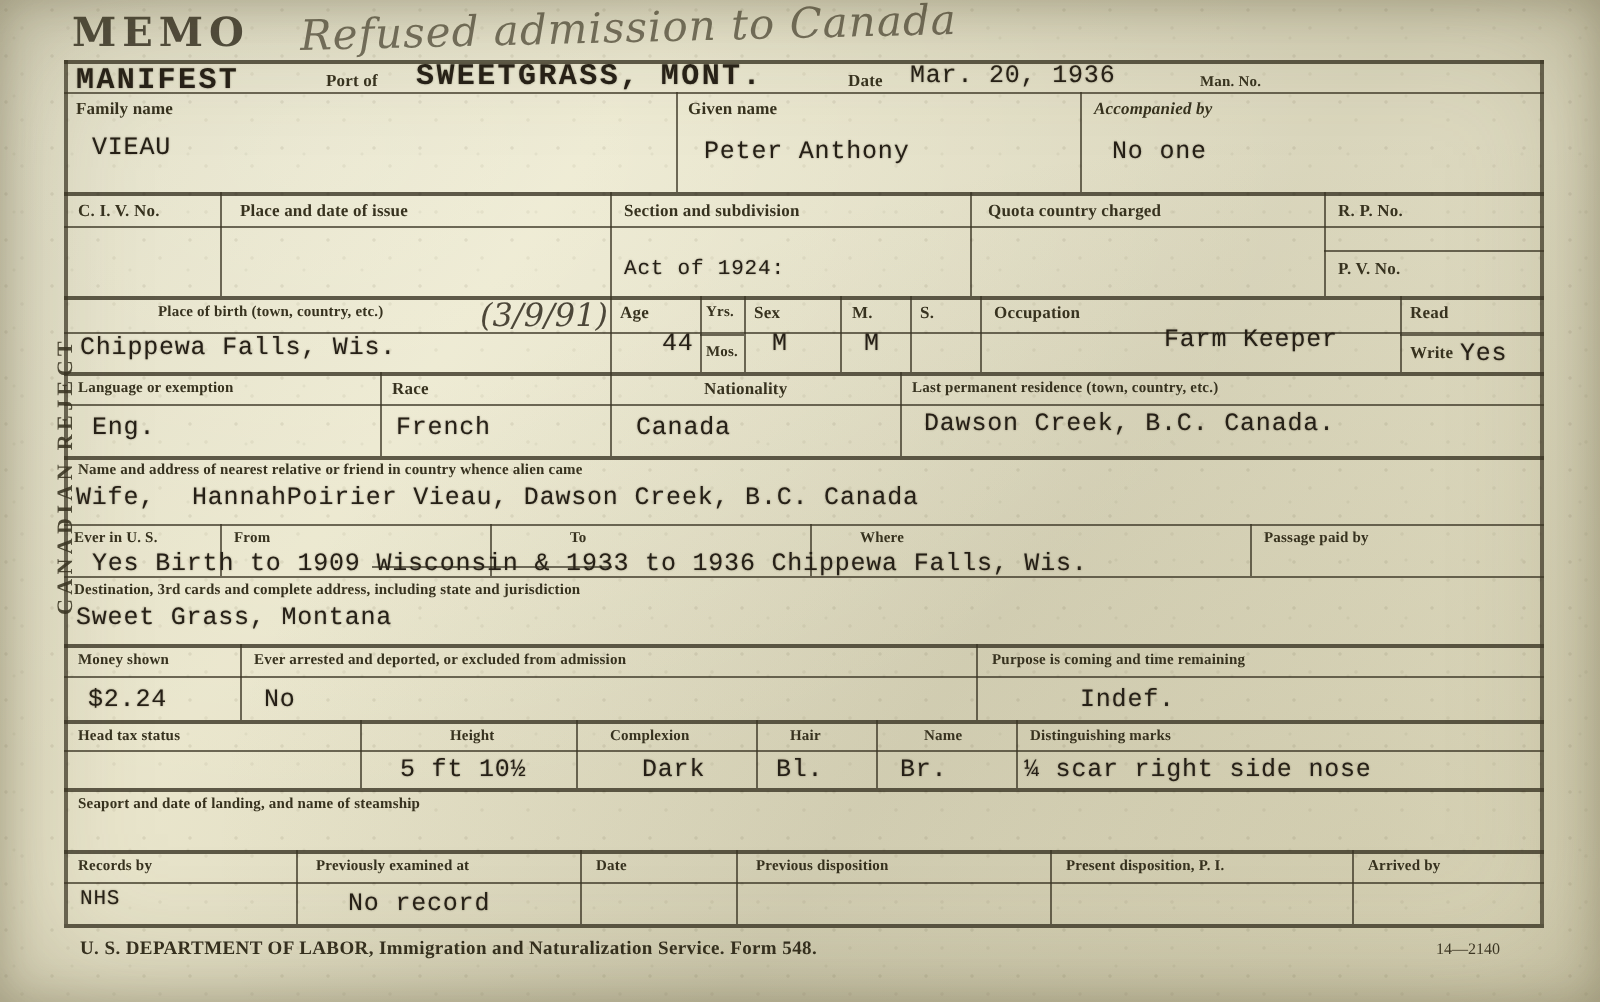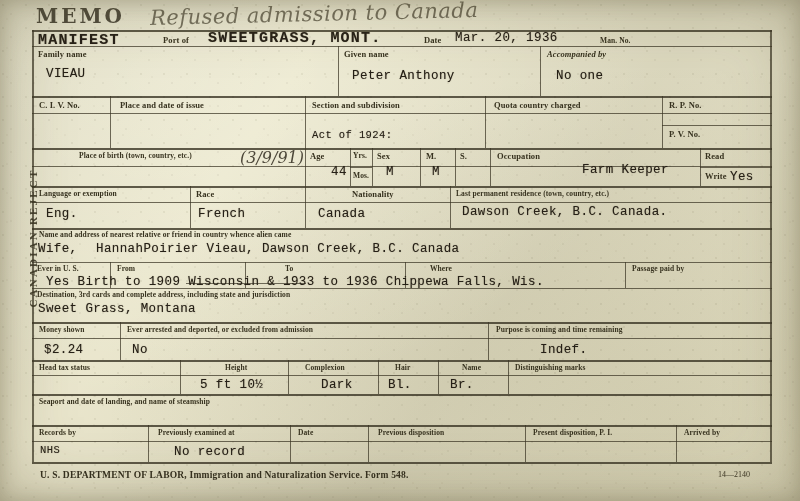--- a/index.html
+++ b/index.html
@@ -252,20 +252,21 @@
 
   <div class="caption" style="left:39px; top:101px;">C. I. V. No.</div>
   <div class="caption" style="left:120px; top:101px;">Place and date of issue</div>
   <div class="caption" style="left:312px; top:101px;">Section and subdivision</div>
   <div class="typed sm" style="left:312px; top:130px;">Act of 1924:</div>
   <div class="caption" style="left:494px; top:101px;">Quota country charged</div>
   <div class="caption" style="left:669px; top:101px;">R. P. No.</div>
   <div class="caption" style="left:669px; top:130px;">P. V. No.</div>
 
   <div class="caption sm" style="left:39px; top:152px;margin-left:40px;">Place of birth (town, country, etc.)</div>
+  <div class="typed" style="left:40px; top:168px;">Chippewa Falls, Wis.</div>
   <div class="hand" style="left:240px; top:150px; font-size:16px;">(3/9/91)</div>
   <div class="caption" style="left:310px; top:152px;text-align:center;">Age</div>
   <div class="typed" style="left:331px; top:166px;">44</div>
   <div class="caption sm" style="left:353px; top:152px;">Yrs.</div>
   <div class="caption sm" style="left:353px; top:172px;">Mos.</div>
   <div class="caption" style="left:377px; top:152px;">Sex</div>
   <div class="typed" style="left:386px; top:166px;">M</div>
   <div class="caption" style="left:426px; top:152px;">M.</div>
   <div class="caption" style="left:460px; top:152px;">S.</div>
   <div class="typed" style="left:432px; top:166px;">M</div>
@@ -309,20 +310,21 @@
   <div class="caption sm" style="left:39px; top:364px;">Head tax status</div>
   <div class="caption sm" style="left:225px; top:364px;">Height</div>
   <div class="typed" style="left:200px; top:379px;">5 ft 10½</div>
   <div class="caption sm" style="left:305px; top:364px;">Complexion</div>
   <div class="typed" style="left:300px; top:379px;margin-left:21px;">Dark</div>
   <div class="caption sm" style="left:395px; top:364px;">Hair</div>
   <div class="typed" style="left:388px; top:379px;">Bl.</div>
   <div class="caption sm" style="left:462px; top:364px;">Name</div>
   <div class="typed" style="left:450px; top:379px;">Br.</div>
   <div class="caption sm" style="left:515px; top:364px;">Distinguishing marks</div>
+  <div class="typed" style="left:512px; top:379px;">¼ scar right side nose</div>
 
   <div class="caption sm" style="left:39px; top:398px;">Seaport and date of landing, and name of steamship</div>
   <div class="typed" style="left:44px; top:410px;"></div>
 
   <div class="caption sm" style="left:39px; top:429px;">Records by</div>
   <div class="typed sm" style="left:40px; top:445px;">NHS</div>
   <div class="caption sm" style="left:158px; top:429px;">Previously examined at</div>
   <div class="typed" style="left:174px; top:446px;">No record</div>
   <div class="caption sm" style="left:298px; top:429px;">Date</div>
   <div class="caption sm" style="left:378px; top:429px;">Previous disposition</div>

